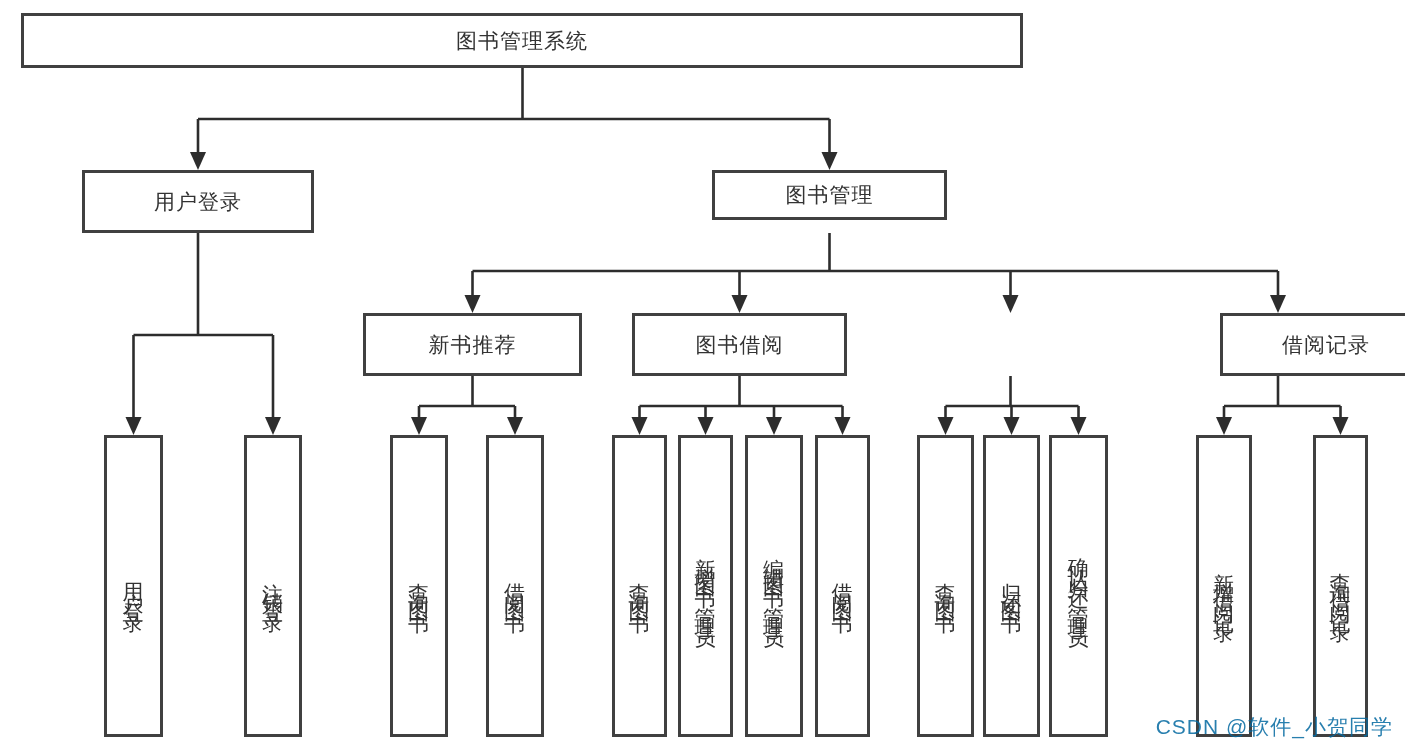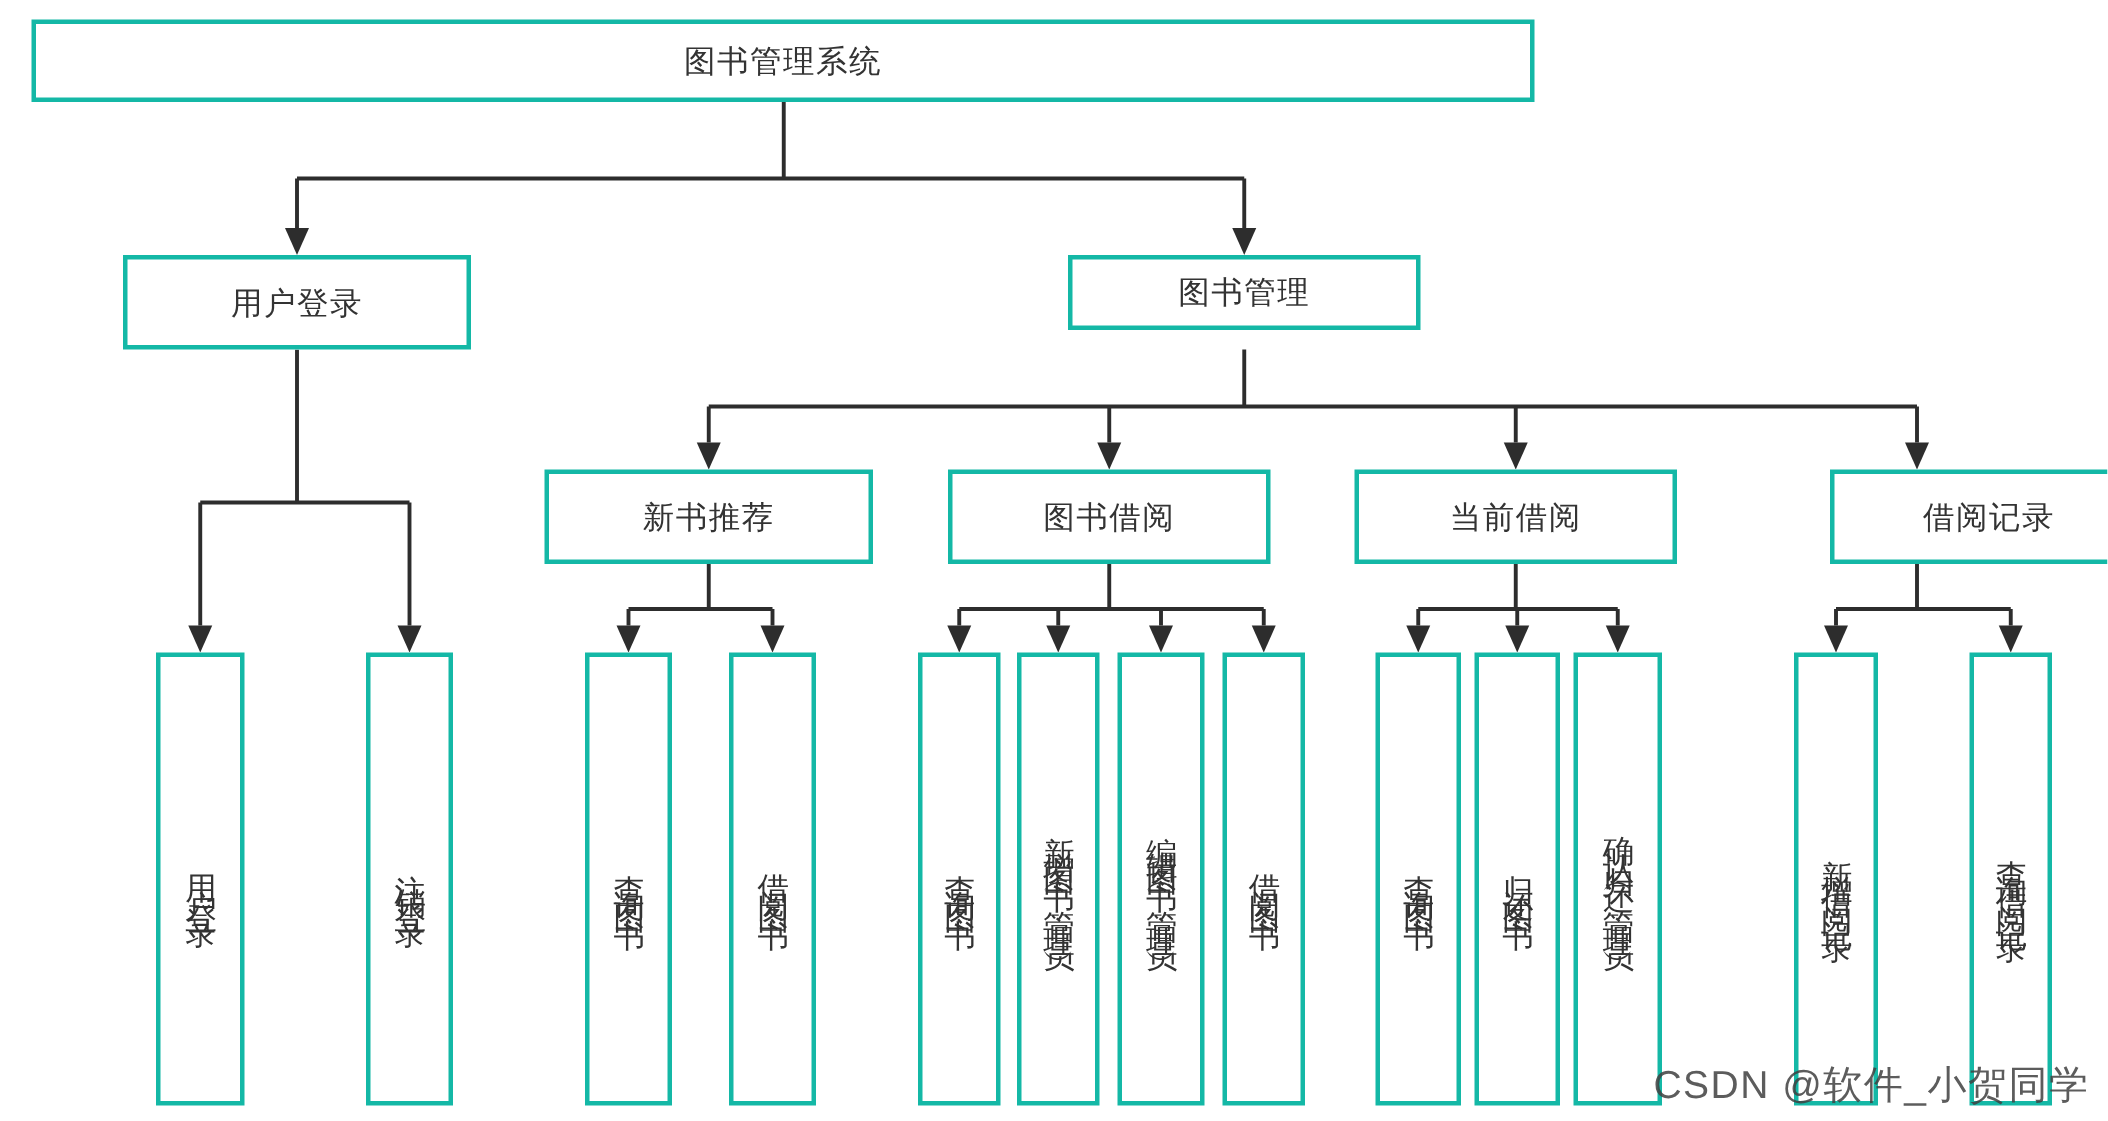--- a/index.html
+++ b/index.html
@@ -8,43 +8,43 @@
     width:1405px;height:747px;
     background:#ffffff;
     font-family:"Liberation Sans","DejaVu Sans",sans-serif;
     color:#333333;
     overflow:hidden;
   }
   .node{
     position:absolute;
     box-sizing:border-box;
     background:#ffffff;
-    border:3px solid #14b8a6;
+    border:3px solid #404040;
     display:flex;
     align-items:center;
     justify-content:center;
     z-index:2;
   }
   .h-node{font-size:21px;letter-spacing:1px;}
   .v-node span{
     writing-mode:vertical-rl;
     text-orientation:mixed;
     font-size:21px;
     letter-spacing:10px;
     line-height:1;
     white-space:nowrap;
   }
   #lines{position:absolute;left:0;top:0;z-index:1;}
   #lines path{stroke:#2d2d2d;stroke-width:2.6;fill:none;}
   #lines polygon{fill:#2d2d2d;stroke:none;}
   #watermark{
     position:absolute;
     right:12px;bottom:6px;
-    font-size:26px;
-    color:#404040;
+    font-size:21px;
+    color:#0369a1;
     opacity:0.85;
     letter-spacing:1px;
     z-index:3;
   }
 </style>
 </head>
 <body>
 
 <div id="canvas">
 
@@ -121,23 +121,20 @@
   <div class="node h-node" style="left:712px;top:170px;width:235px;height:50px;">
     <span>图书管理</span>
   </div>
 
   <div class="node h-node" style="left:363px;top:313px;width:219px;height:63px;align-items:center;">
     <span>新书推荐</span>
   </div>
   <div class="node h-node" style="left:632px;top:313px;width:215px;height:63px;">
     <span>图书借阅</span>
   </div>
-  <div class="node h-node" style="left:903px;top:313px;width:215px;height:63px;">
-    <span>当前借阅</span>
-  </div>
   <div class="node h-node" style="left:1172px;top:313px;width:212px;height:63px;margin-left:48px;">
     <span>借阅记录</span>
   </div>
 
   <div class="node v-node" style="left:104px;top:435px;width:59px;height:302px;">
     <span>用户登录</span>
   </div>
   <div class="node v-node" style="left:244px;top:435px;width:58px;height:302px;">
     <span>注销登录</span>
   </div>

